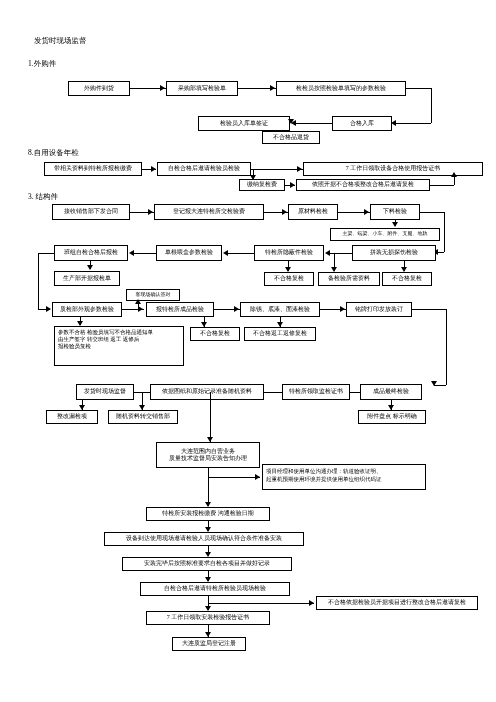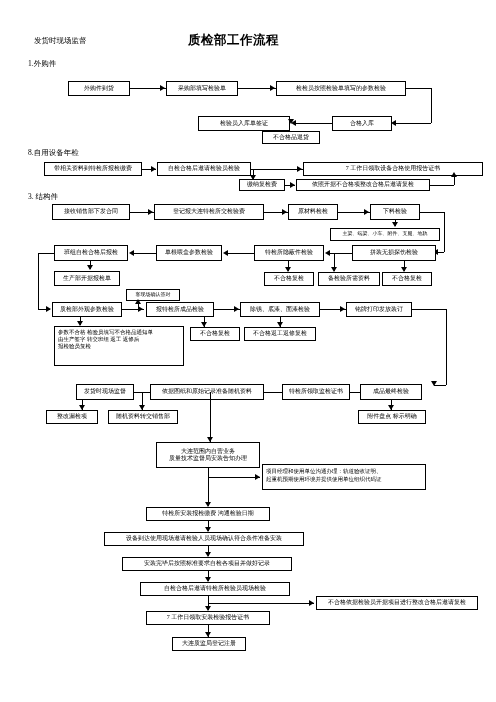--- a/index.html
+++ b/index.html
@@ -84,21 +84,20 @@
     border-width: 0 3px 5px 3px;
     border-color: transparent transparent #000000 transparent;
   }
 </style>
 </head>
 <body>
 
 <div id="page">
 
   <div class="company" style="left:34px; top:36px;">发货时现场监督</div>
-  <div class="doc-title" style="left:188px; top:32px;">质检部工作流程</div>
 
   <div class="section-label" style="left:28px; top:59px;">1.外购件</div>
 
   <div class="node" style="left:68px; top:81px; width:62px; height:15px;">外购件到货</div>
   <div class="ln h" style="left:130px; top:88px; width:36px;"></div>
   <div class="arrow right" style="left:160px; top:85px;"></div>
 
   <div class="node" style="left:166px; top:81px; width:72px; height:15px;">采购部填写检验单</div>
   <div class="ln h" style="left:238px; top:88px; width:38px;"></div>
   <div class="arrow right" style="left:270px; top:85px;"></div>

